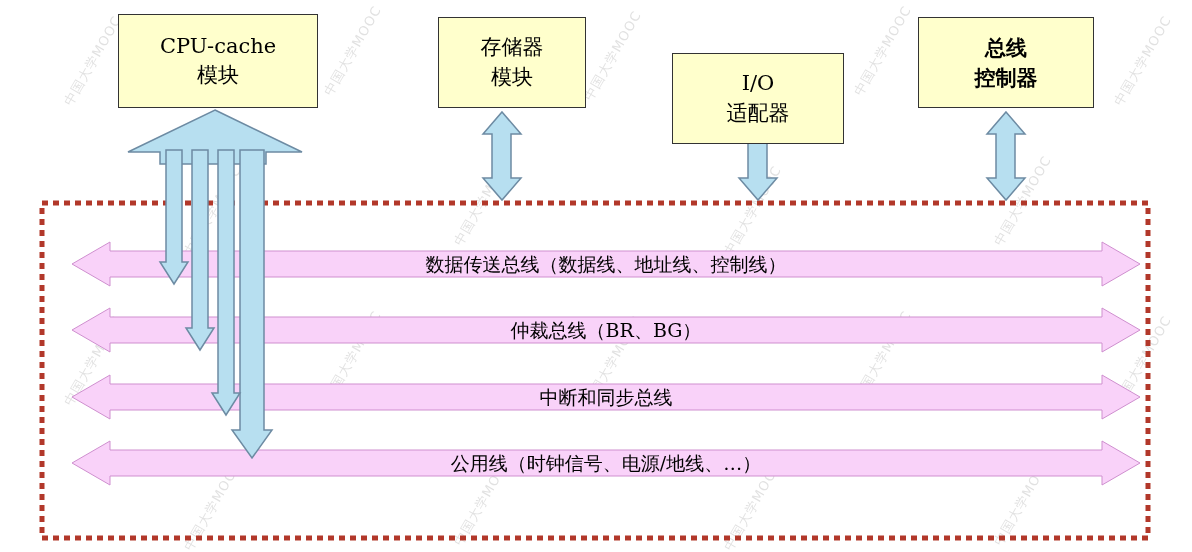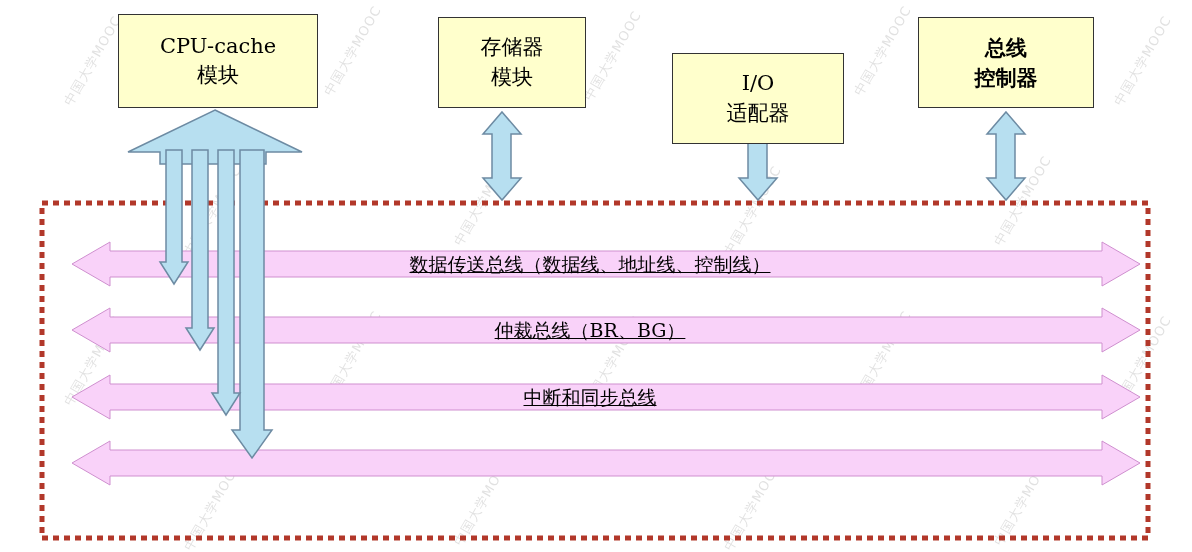--- a/index.html
+++ b/index.html
@@ -45,30 +45,29 @@
     z-index: 3;
     box-sizing: border-box;
   }
   .module-cpu   { left: 118px; top: 14px; width: 200px; height: 94px; }
   .module-mem   { left: 410px; top: 17px; width: 148px; height: 91px; margin-left: 28px; }
   .module-io    { left: 672px; top: 17px; width: 172px; height: 91px; margin-top: 36px; }
   .module-busc  { left: 918px; top: 17px; width: 176px; height: 91px; font-weight: bold; }
   
   .bus-label {
     position: absolute;
-    left: 94px;
+    left: 110px;
     width: 992px;
     text-align: center;
     font-size: 19px;
     color: #000;
     z-index: 4;
     height: 34px;
     line-height: 26px;
     white-space: nowrap;
-    text-decoration: underline;
   }
   .bus-label-1 { top: 251px; }
   .bus-label-2 { top: 317px; }
   .bus-label-3 { top: 384px; }
   .bus-label-4 { top: 450px; }
 </style>
 </head>
 <body>
 
 <div class="canvas">
@@ -127,14 +126,15 @@
     <span>适配器</span>
   </div>
   <div class="module module-busc">
     <span>总线</span>
     <span>控制器</span>
   </div>
 
   <div class="bus-label bus-label-1">数据传送总线（数据线、地址线、控制线）</div>
   <div class="bus-label bus-label-2">仲裁总线（BR、BG）</div>
   <div class="bus-label bus-label-3">中断和同步总线</div>
+  <div class="bus-label bus-label-4">公用线（时钟信号、电源/地线、…）</div>
 
 </div>
 
 </body></html>

